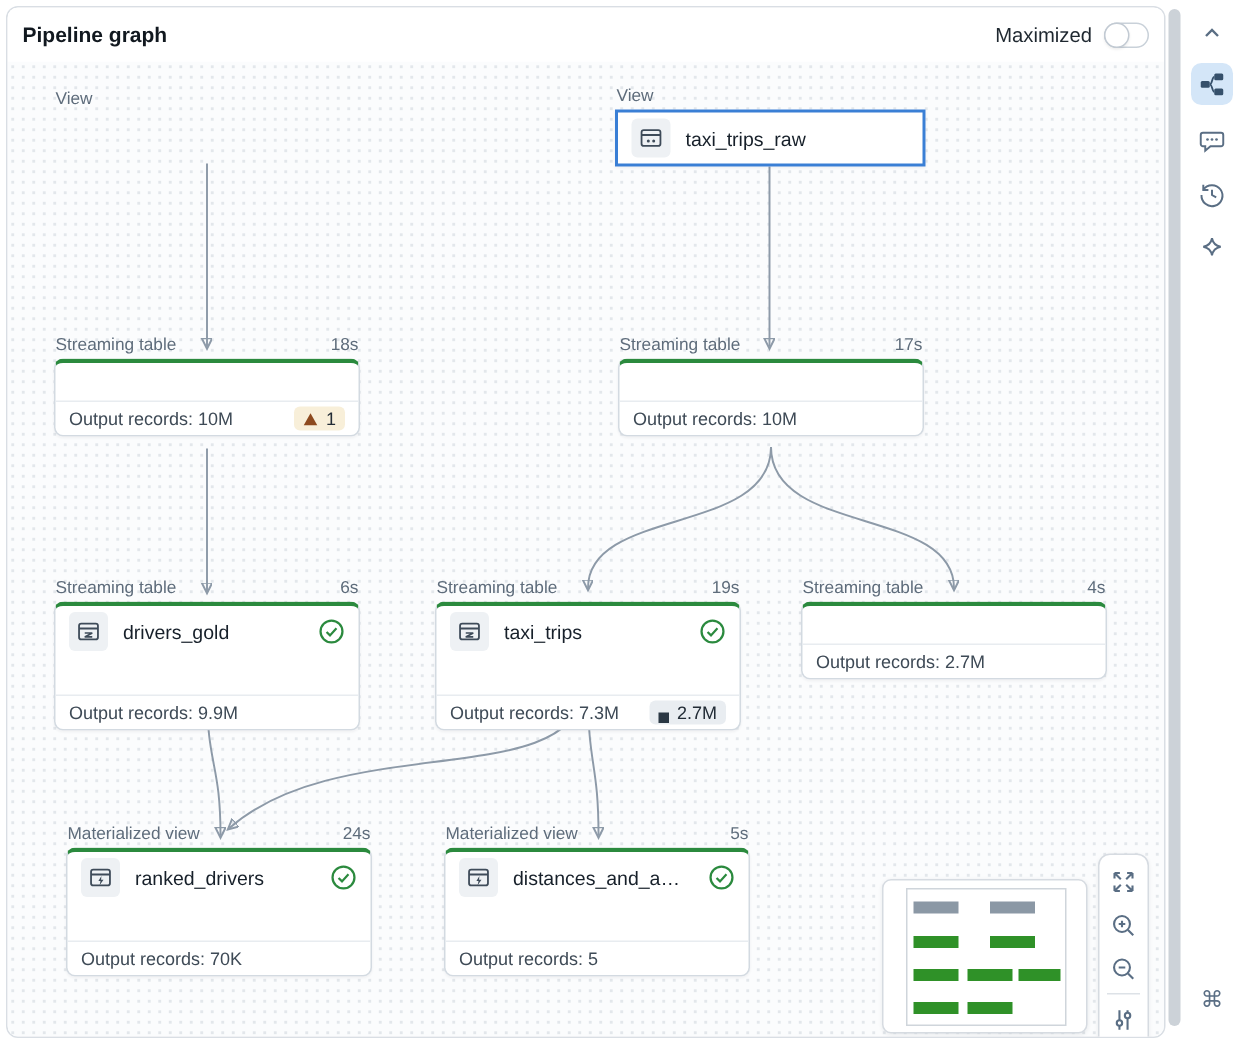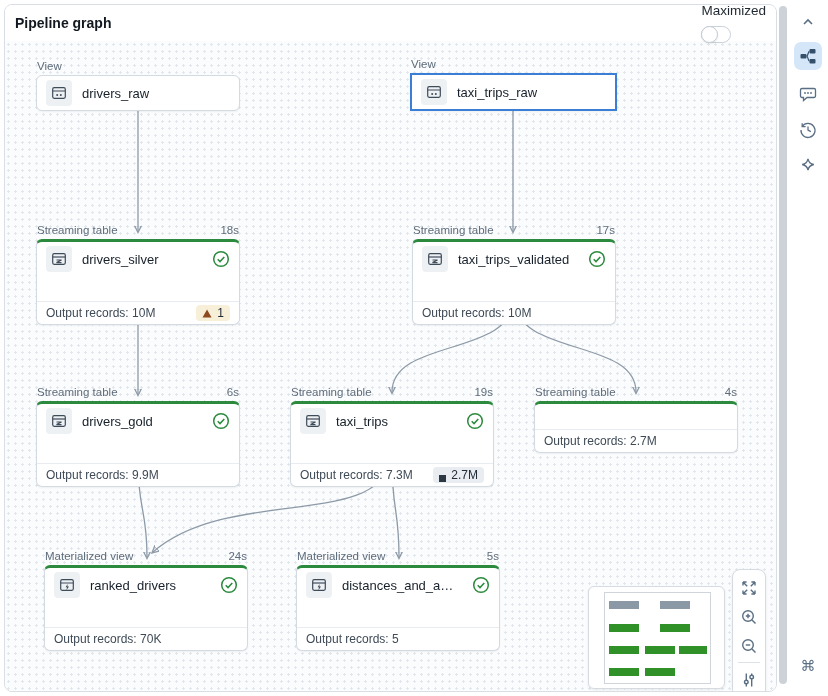--- a/index.html
+++ b/index.html
@@ -6,21 +6,21 @@
   html,body { width:828px; height:696px; background:#fff; overflow:hidden;
     font-family:"Liberation Sans","DejaVu Sans",sans-serif; color:#1f2830; }
 
   
   .panel { position:absolute; left:4px; top:4px; width:773px; height:688px;
     background:#fff; border:1px solid #d9dee4; border-radius:8px; overflow:hidden;padding-left:24px; }
   .panel-header { position:absolute; left:0; top:0; right:0; height:36px;
     display:flex; align-items:center; justify-content:space-between;
     padding:0 10px 0 10px; background:#fff; z-index:5; }
   .panel-title { font-size:14px; font-weight:bold; color:#11181f; }
-  .hdr-right { display:flex; gap:8px;flex-direction:column; }
+  .hdr-right { display:flex; align-items:center; gap:8px; }
   .hdr-right .max-label { font-size:13.5px; color:#1f2830; }
   .toggle { width:30px; height:17px; border:1px solid #c9d1d9; border-radius:999px;
     background:#fff; position:relative; cursor:pointer; }
   .toggle .knob { position:absolute; left:-1px; top:-1px; width:17px; height:17px;
     border-radius:50%; background:#fff; border:1px solid #c2cad3;
     box-shadow:0 1px 2px rgba(0,0,0,.08); }
 
   
   .canvas { position:absolute; left:0; top:36px; width:771px; height:650px;
     background-color:#fbfcfd;
@@ -108,110 +108,65 @@
       <path d="M509,257 C509,316 631,297 631,351" marker-end="url(#arr)"></path>
       <path d="M133,420 C133,470 142,467 142,516" marker-end="url(#arr)"></path>
       <path d="M387,420 C387,470 394,467 394,516" marker-end="url(#arr)"></path>
       <path d="M384,420 C375,487 222,446 148,511" marker-end="url(#arr)"></path>
     </svg>
 
     <div class="node-wrap" style="left:31px;top:15px;width:204px">
       <div class="node-label">
           <span>View</span>
         </div>
-      <div class="card">
+    </div>
+
+    <div class="node-wrap" style="left:405px;top:13px;width:207px">
+      <div class="node-label">
+          <span>View</span>
+        </div>
+      <div class="card selected">
         <div class="node-main">
           <span class="chip">
             <svg width="16" height="16" viewBox="0 0 16 16">
                 <rect x="1.7" y="2.7" width="12.6" height="10.6" rx="1.5" fill="none" stroke="#3e4b59" stroke-width="1.2"></rect>
                 <line x1="1.7" y1="6" x2="14.3" y2="6" stroke="#3e4b59" stroke-width="1.2"></line>
                 <circle cx="6.2" cy="10" r="1" fill="#3e4b59"></circle>
                 <circle cx="9.8" cy="10" r="1" fill="#3e4b59"></circle>
               </svg>
           </span>
-          <span class="node-name">drivers_raw</span>
-        </div>
-      </div>
-    </div>
-
-    <div class="node-wrap" style="left:405px;top:13px;width:207px">
-      <div class="node-label">
-          <span>View</span>
-        </div>
-      <div class="card selected">
-        <div class="node-main">
-          <span class="chip">
-            <svg width="16" height="16" viewBox="0 0 16 16">
-                <rect x="1.7" y="2.7" width="12.6" height="10.6" rx="1.5" fill="none" stroke="#3e4b59" stroke-width="1.2"></rect>
-                <line x1="1.7" y1="6" x2="14.3" y2="6" stroke="#3e4b59" stroke-width="1.2"></line>
-                <circle cx="6.2" cy="10" r="1" fill="#3e4b59"></circle>
-                <circle cx="9.8" cy="10" r="1" fill="#3e4b59"></circle>
-              </svg>
-          </span>
           <span class="node-name">taxi_trips_raw</span>
         </div>
       </div>
     </div>
 
     <div class="node-wrap" style="left:31px;top:179px;width:204px">
       <div class="node-label">
         <span>Streaming table</span>
         <span>18s</span>
       </div>
       <div class="card green-top">
-        <div class="node-main">
-          <span class="chip">
-            <svg width="16" height="16" viewBox="0 0 16 16">
-                <rect x="1.7" y="2.7" width="12.6" height="10.6" rx="1.5" fill="none" stroke="#3e4b59" stroke-width="1.2"></rect>
-                <line x1="1.7" y1="6" x2="14.3" y2="6" stroke="#3e4b59" stroke-width="1.2"></line>
-                <path d="M5.5 9 h5 l-5 2.6 h5" fill="none" stroke="#3e4b59" stroke-width="1.1"></path>
-              </svg>
-          </span>
-          <span class="node-name">drivers_silver</span>
-          <span class="check">
-            <svg width="18" height="18" viewBox="0 0 18 18">
-                <circle cx="9" cy="9" r="7.3" fill="none" stroke="#2b8a3e" stroke-width="1.5"></circle>
-                <path d="M5.7 9.3 L8 11.6 L12.3 6.9" fill="none" stroke="#2b8a3e" stroke-width="1.5"></path>
-              </svg>
-          </span>
-        </div>
         <div class="node-footer">
           <span>Output records: 10M</span>
           <span class="badge warn">
             <svg width="10" height="9" viewBox="0 0 10 9">
                 <path d="M5 0.5 L9.5 8.5 H0.5 Z" fill="#8d4a1e"></path>
               </svg>
             <span>1</span>
           </span>
         </div>
       </div>
     </div>
 
     <div class="node-wrap" style="left:407px;top:179px;width:204px">
       <div class="node-label">
         <span>Streaming table</span>
         <span>17s</span>
       </div>
       <div class="card green-top">
-        <div class="node-main">
-          <span class="chip">
-            <svg width="16" height="16" viewBox="0 0 16 16">
-                <rect x="1.7" y="2.7" width="12.6" height="10.6" rx="1.5" fill="none" stroke="#3e4b59" stroke-width="1.2"></rect>
-                <line x1="1.7" y1="6" x2="14.3" y2="6" stroke="#3e4b59" stroke-width="1.2"></line>
-                <path d="M5.5 9 h5 l-5 2.6 h5" fill="none" stroke="#3e4b59" stroke-width="1.1"></path>
-              </svg>
-          </span>
-          <span class="node-name">taxi_trips_validated</span>
-          <span class="check">
-            <svg width="18" height="18" viewBox="0 0 18 18">
-                <circle cx="9" cy="9" r="7.3" fill="none" stroke="#2b8a3e" stroke-width="1.5"></circle>
-                <path d="M5.7 9.3 L8 11.6 L12.3 6.9" fill="none" stroke="#2b8a3e" stroke-width="1.5"></path>
-              </svg>
-          </span>
-        </div>
         <div class="node-footer">
           <span>Output records: 10M</span>
         </div>
       </div>
     </div>
 
     <div class="node-wrap" style="left:31px;top:341px;width:204px">
       <div class="node-label">
         <span>Streaming table</span>
         <span>6s</span>

